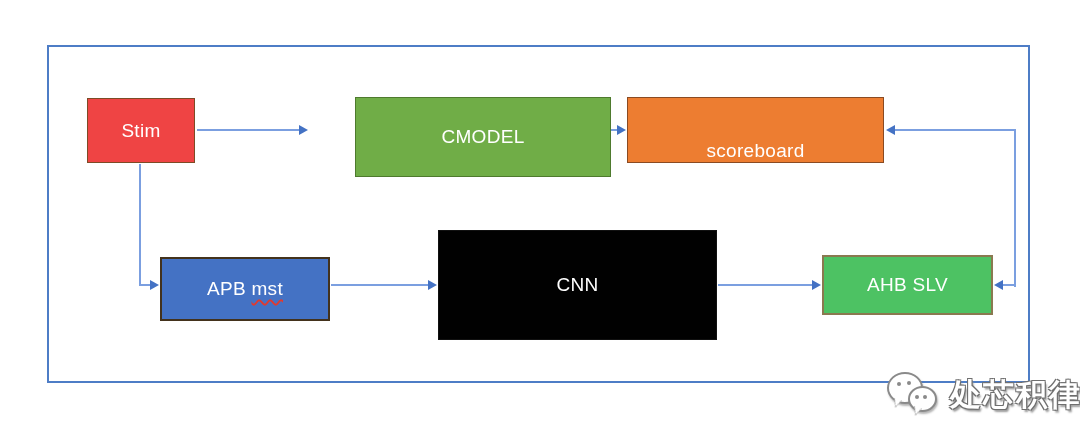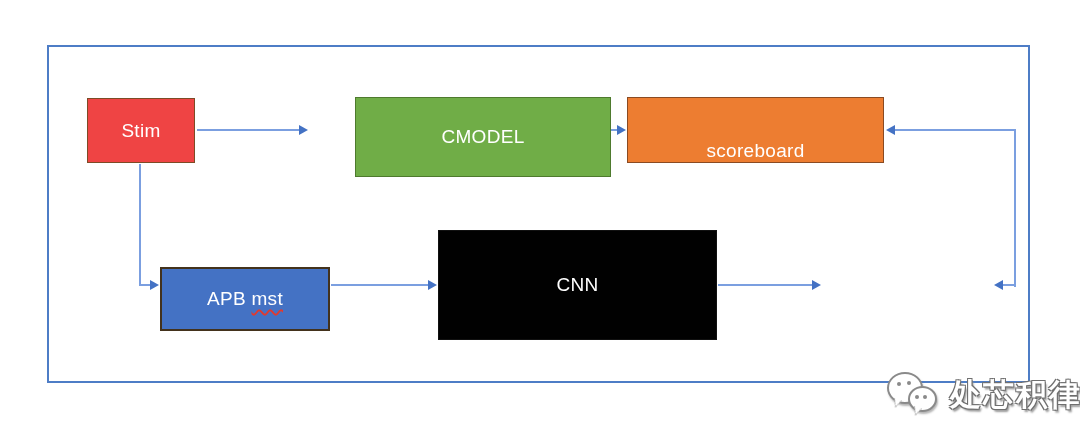--- a/index.html
+++ b/index.html
@@ -19,21 +19,21 @@
   
   .block{
     position:absolute;
     display:flex;align-items:center;justify-content:center;
     color:#ffffff;font-size:19px;letter-spacing:.3px;
     box-sizing:border-box;
   }
   .b-stim      {left:87px; top:98px; width:108px;height:65px; border:1.5px solid #7D4B26;}
   .b-cmodel    {left:322px;top:97px; width:256px;height:80px; border:1.5px solid #4E7A2E;margin-left:33px;}
   .b-scoreboard{left:627px;top:97px; width:257px;height:66px; border:1.5px solid #8A4A22;}
-  .b-apb       {left:160px;top:267px;width:170px;height:64px; border:2px solid #43321C;}
+  .b-apb       {left:160px;top:257px;width:170px;height:64px; border:2px solid #43321C;}
   .b-cnn       {left:438px;top:230px;width:279px;height:110px;border:1px solid #111111;align-items:center;}
   .b-ahb       {left:822px;top:255px;width:171px;height:60px; border:2px solid #8A7950;}
   .misspelled{
     text-decoration-line:underline;
     text-decoration-style:wavy;
     text-decoration-color:#E03A2F;
     text-decoration-thickness:2px;
     text-underline-offset:4px;
   }
   
@@ -109,20 +109,23 @@
   </div>
 
   <div class="block b-apb" style="background-color: rgb(68, 114, 196);">
     <span><span>APB </span><span class="misspelled">mst</span></span>
   </div>
 
   <div class="block b-cnn" style="background-color: rgb(1, 1, 1);">
     <span>CNN</span>
   </div>
 
+  <div class="block b-ahb" style="background-color: rgb(77, 194, 99);">
+    <span>AHB SLV</span>
+  </div>
 
   <div class="watermark">
     <div class="wx-icon">
       <div class="wx-bubble wx-big">
         <div class="wx-eye" style="left:8px;top:8px;"></div>
         <div class="wx-eye" style="left:18px;top:7px;"></div>
         <div class="wx-tail" style="left:4px;top:24px;"></div>
       </div>
       <div class="wx-bubble wx-small">
         <div class="wx-eye" style="left:5px;top:7px;"></div>

